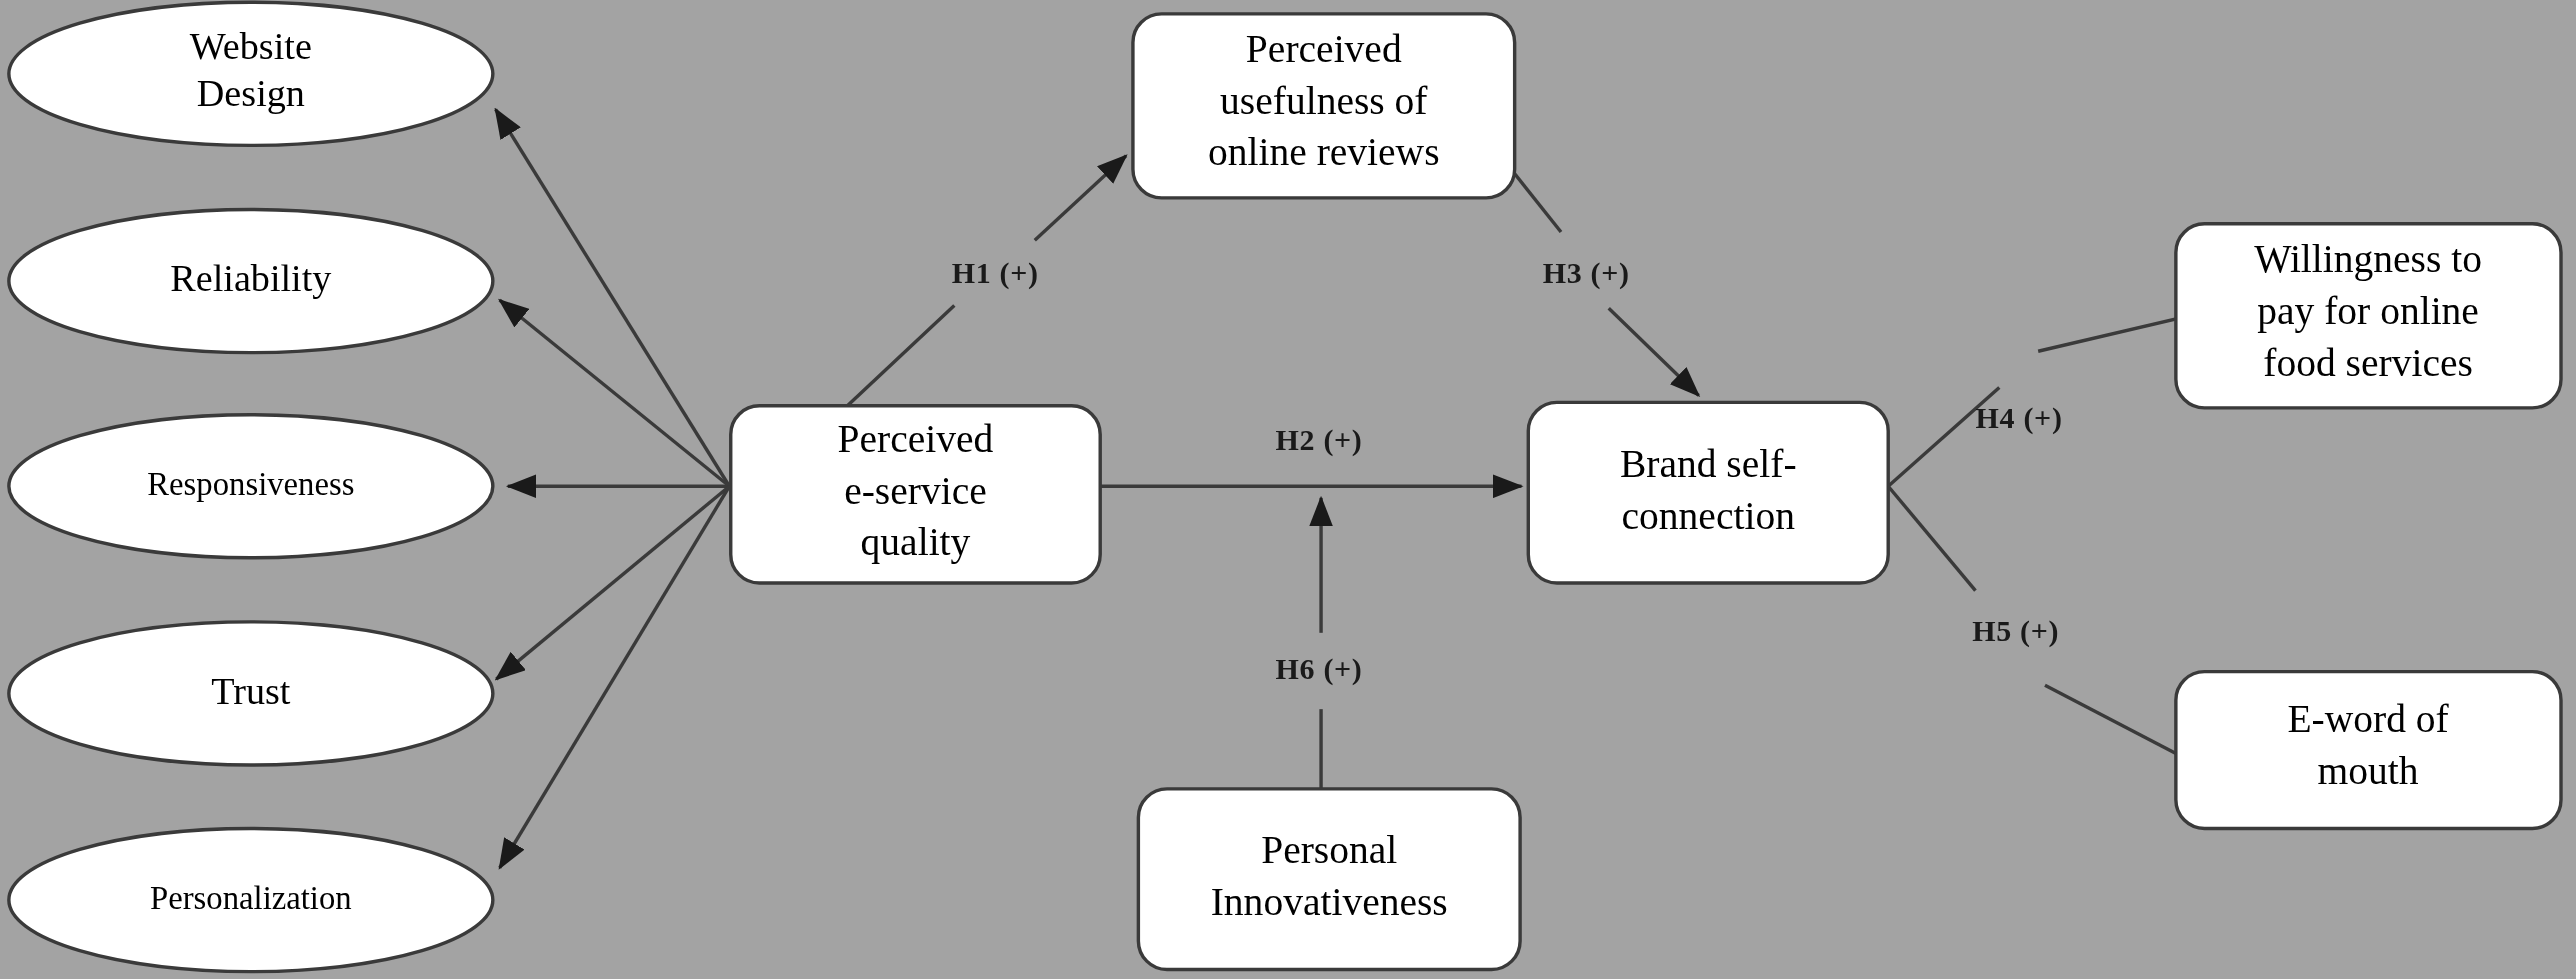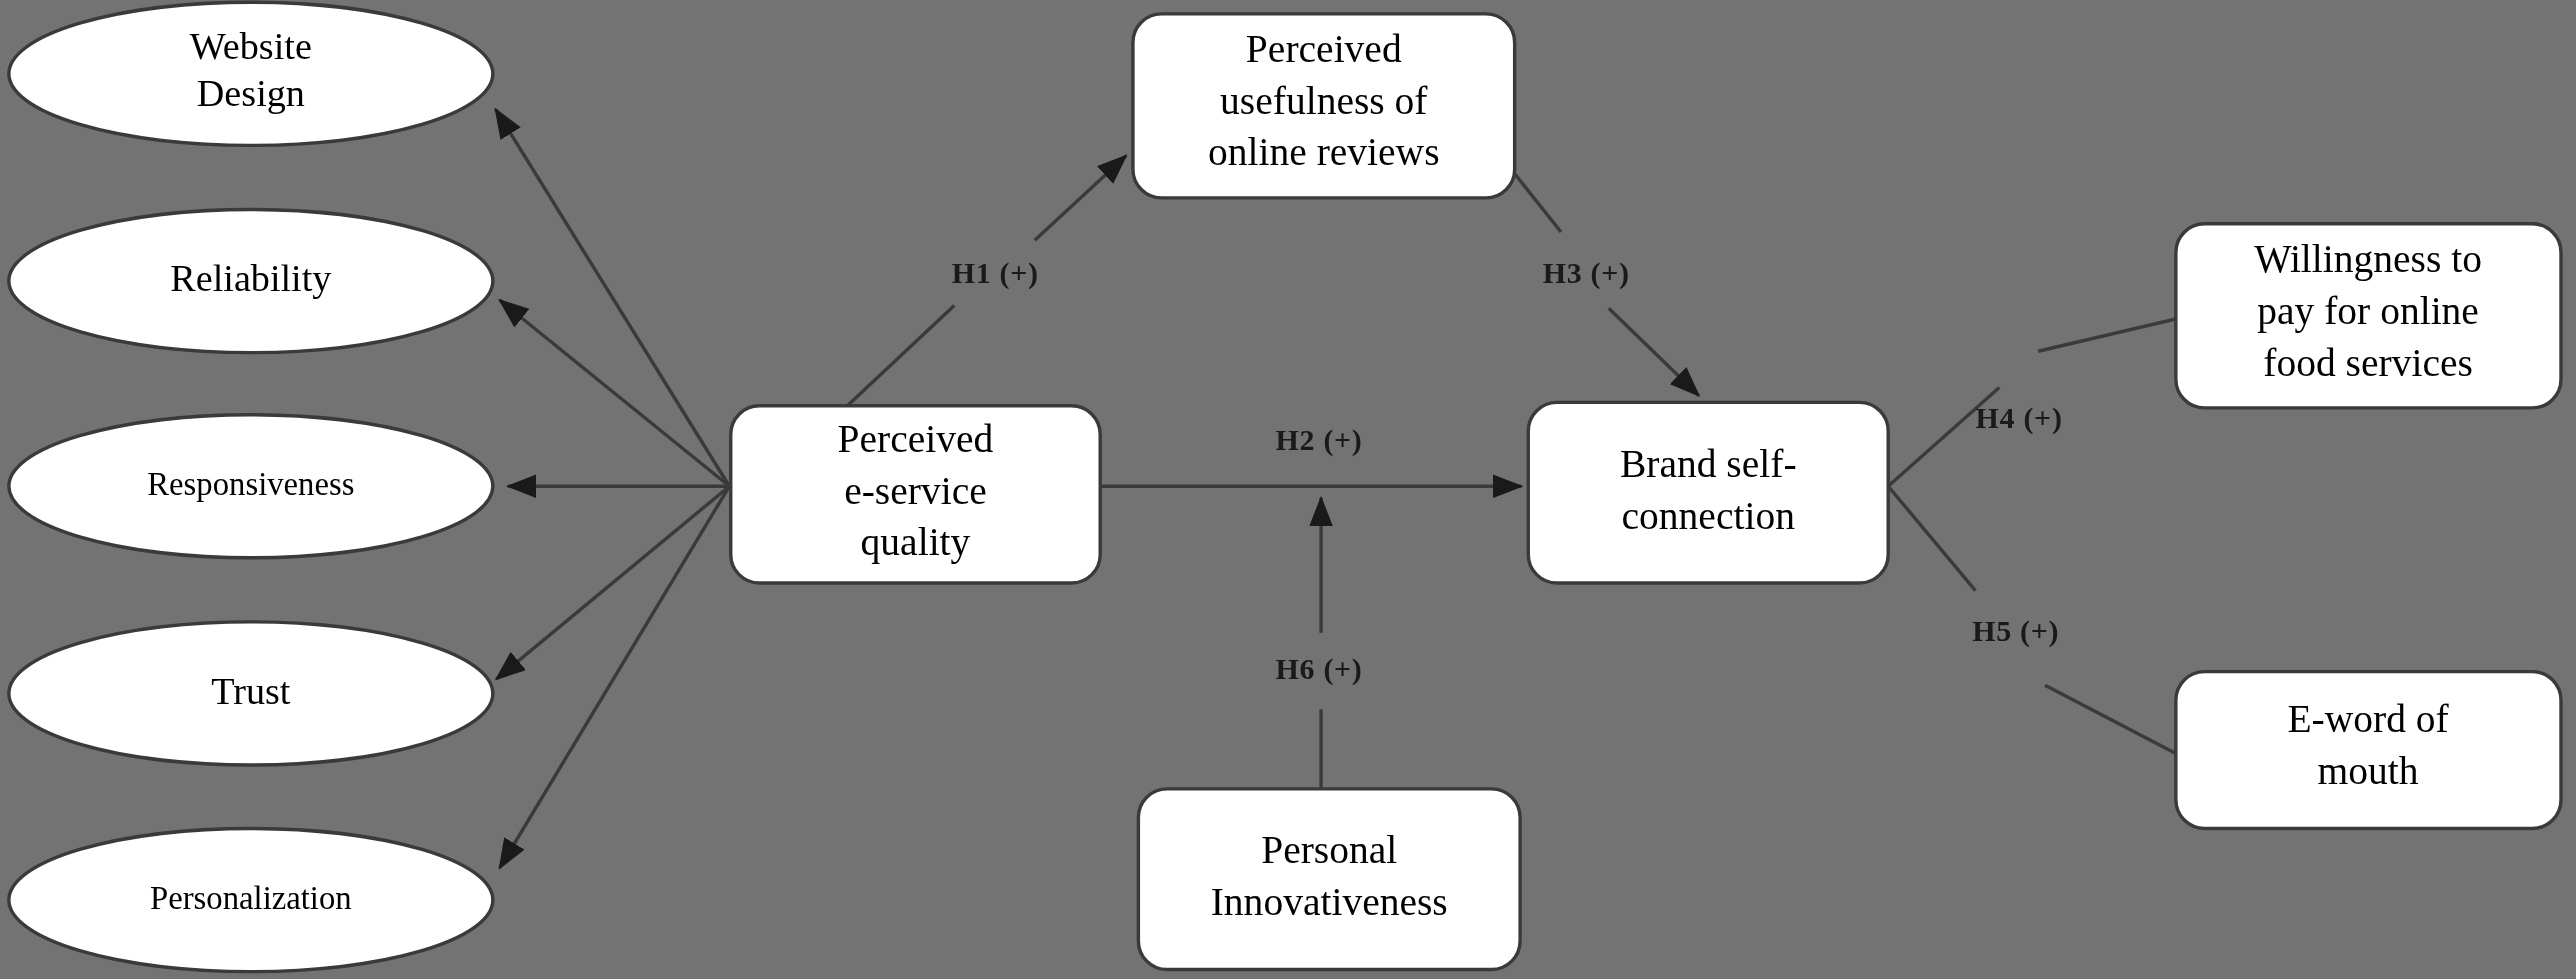--- a/index.html
+++ b/index.html
@@ -7,21 +7,21 @@
     padding: 0;
     background: #ffffff;
   }
   body {
     font-family: "Liberation Serif", "DejaVu Serif", serif;
   }
   #diagram-root {
     position: relative;
     width: 2576px;
     height: 980px;
-    background: #737373;
+    background: #a3a3a3;
     overflow: hidden;
   }
   svg#model-svg {
     position: absolute;
     top: 0;
     left: 0;
     width: 2576px;
     height: 980px;
     display: block;
   }

